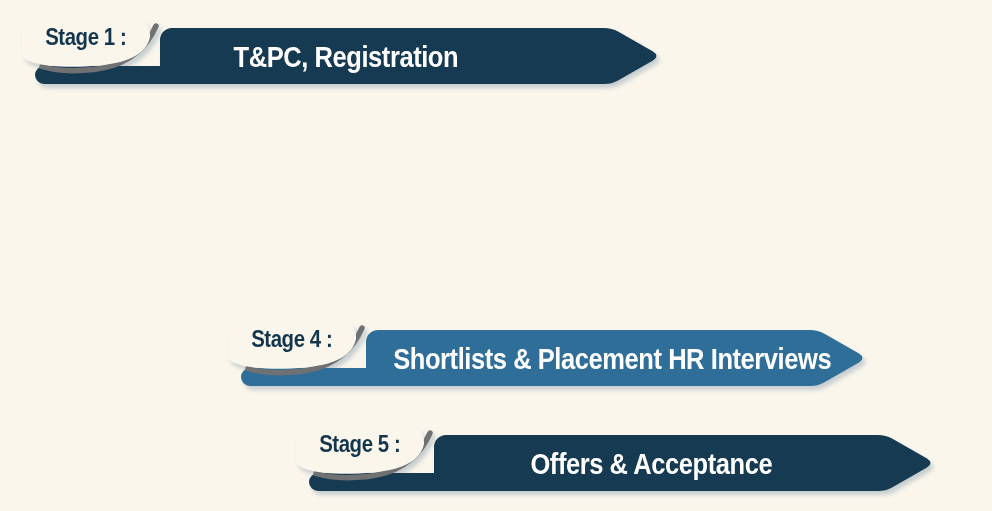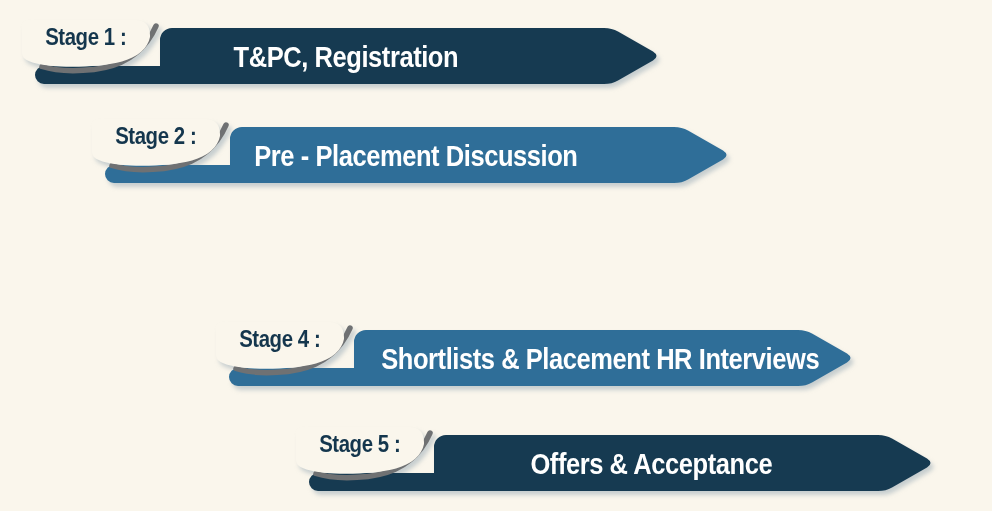--- a/index.html
+++ b/index.html
@@ -28,47 +28,38 @@
   }
   .stage-title{
     font-family:"Liberation Sans", sans-serif;
     font-weight:bold;font-size:30px;letter-spacing:-0.5px;
     fill:var(--banner-text,#FFFFFF);text-anchor:middle;
   }
   
   .row-1{left:22px;top:6px;}
   .row-2{left:92px;top:105px;}
   .row-3{left:158px;top:208px;}
-  .row-4{left:216px;top:308px;}
+  .row-4{left:228px;top:308px;}
   .row-5{left:296px;top:413px;}
 </style>
 </head>
 <body>
 
 <div class="canvas">
 
   <div class="stage-row row-1">
     <svg class="stage-svg" viewBox="0 0 652 100" width="652" height="100">
       <path class="fill-dark" d="M 150 22 H 582 Q 590 22 596 25.5 L 631 45.5 Q 638 50 631 54.5 L 596 74.5 Q 590 78 582 78 H 22 A 9 9 0 0 1 22 60 H 138 V 34 A 12 12 0 0 1 150 22 Z"></path>
       <path class="swoosh" d="M 20 60.5 C 32 64.5 52 65.5 72 63.5 C 98 60.5 118 49 130 28 L 134 20"></path>
       <path class="tab-shape" d="M 0 20 Q 0 14 10 14 L 112 14 Q 128 14 128 29 L 128 31 C 126 42 116 51 100 55.5 C 84 60 58 61.5 38 60.5 C 26 60 14 58 8 55.5 Q 0 53 0 47 Z"></path>
       <text class="stage-label" x="75" y="39" transform="scale(0.85,1)">Stage 1 :</text>
       <text class="stage-title" x="381" y="61" transform="scale(0.85,1)">T&amp;PC, Registration</text>
     </svg>
   </div>
 
-  <div class="stage-row row-2">
-    <svg class="stage-svg" viewBox="0 0 652 100" width="652" height="100">
-      <path class="fill-light" d="M 150 22 H 582 Q 590 22 596 25.5 L 631 45.5 Q 638 50 631 54.5 L 596 74.5 Q 590 78 582 78 H 22 A 9 9 0 0 1 22 60 H 138 V 34 A 12 12 0 0 1 150 22 Z"></path>
-      <path class="swoosh" d="M 20 60.5 C 32 64.5 52 65.5 72 63.5 C 98 60.5 118 49 130 28 L 134 20"></path>
-      <path class="tab-shape" d="M 0 20 Q 0 14 10 14 L 112 14 Q 128 14 128 29 L 128 31 C 126 42 116 51 100 55.5 C 84 60 58 61.5 38 60.5 C 26 60 14 58 8 55.5 Q 0 53 0 47 Z"></path>
-      <text class="stage-label" x="75" y="39" transform="scale(0.85,1)">Stage 2 :</text>
-      <text class="stage-title" x="381" y="61" transform="scale(0.85,1)">Pre - Placement Discussion</text>
-    </svg>
-  </div>
 
 
   <div class="stage-row row-4">
     <svg class="stage-svg" viewBox="0 0 652 100" width="652" height="100">
       <path class="fill-light" d="M 150 22 H 582 Q 590 22 596 25.5 L 631 45.5 Q 638 50 631 54.5 L 596 74.5 Q 590 78 582 78 H 22 A 9 9 0 0 1 22 60 H 138 V 34 A 12 12 0 0 1 150 22 Z"></path>
       <path class="swoosh" d="M 20 60.5 C 32 64.5 52 65.5 72 63.5 C 98 60.5 118 49 130 28 L 134 20"></path>
       <path class="tab-shape" d="M 0 20 Q 0 14 10 14 L 112 14 Q 128 14 128 29 L 128 31 C 126 42 116 51 100 55.5 C 84 60 58 61.5 38 60.5 C 26 60 14 58 8 55.5 Q 0 53 0 47 Z"></path>
       <text class="stage-label" x="75" y="39" transform="scale(0.85,1)">Stage 4 :</text>
       <text class="stage-title" x="452" y="61" transform="scale(0.85,1)">Shortlists &amp; Placement HR Interviews</text>
     </svg>

